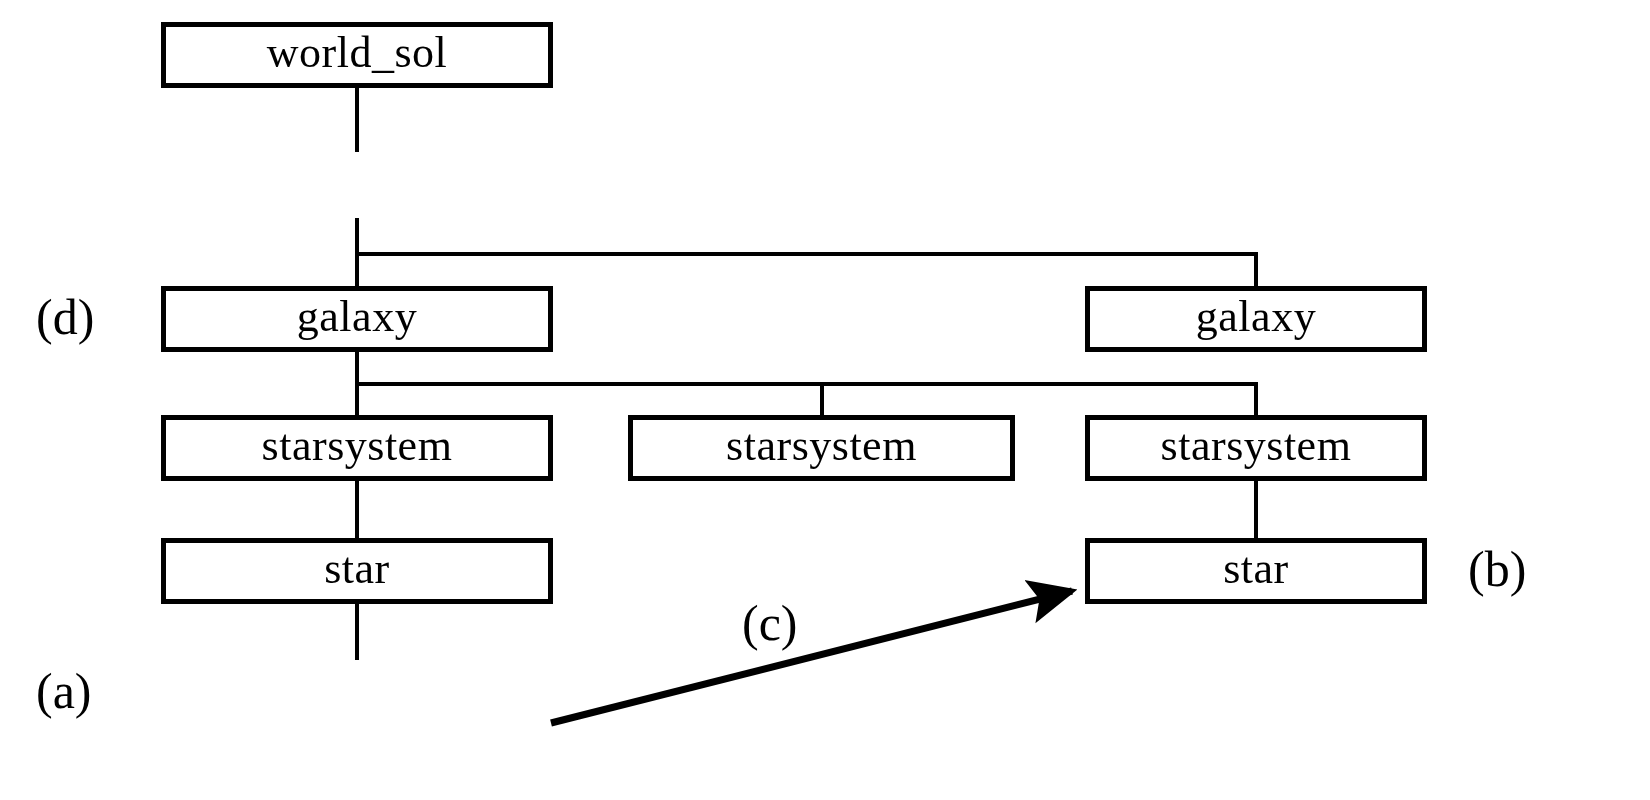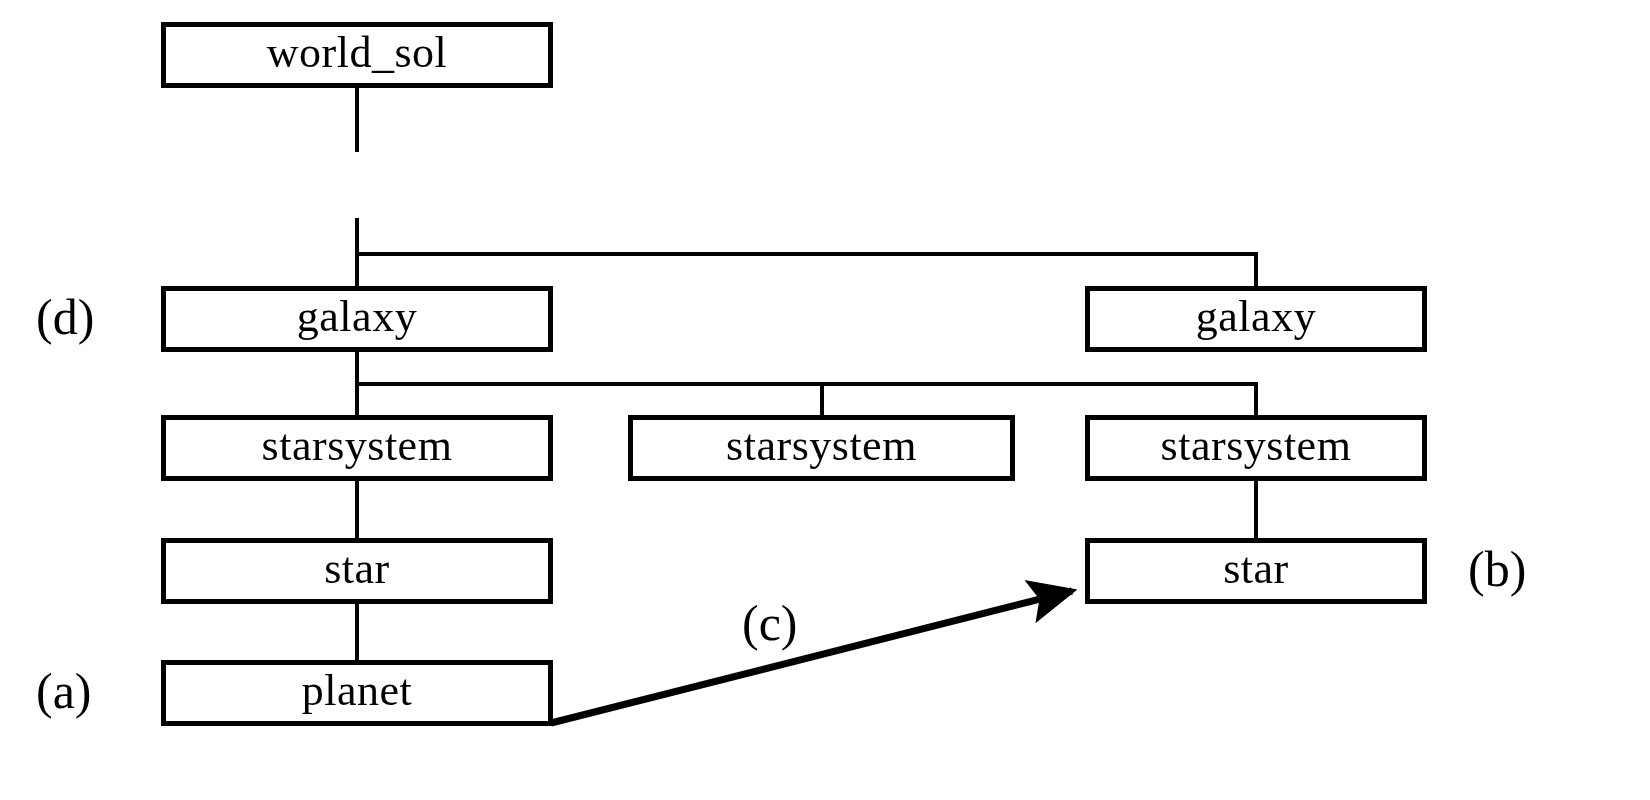--- a/index.html
+++ b/index.html
@@ -110,23 +110,20 @@
   </div>
 
   <div class="node" style="left:161px; top:538px; width:392px; height:66px;">
     <span class="node-label">star</span>
   </div>
 
   <div class="node" style="left:1085px; top:538px; width:342px; height:66px;">
     <span class="node-label">star</span>
   </div>
 
-  <div class="node" style="left:161px; top:660px; width:392px; height:66px;">
-    <span class="node-label">planet</span>
-  </div>
 
   <div class="annot" style="left:36px; top:666px;">(a)</div>
 
   <div class="annot" style="left:1468px; top:544px;">(b)</div>
 
   <div class="annot" style="left:742px; top:598px;">(c)</div>
 
   <div class="annot" style="left:36px; top:292px;">(d)</div>
 
 </div>

